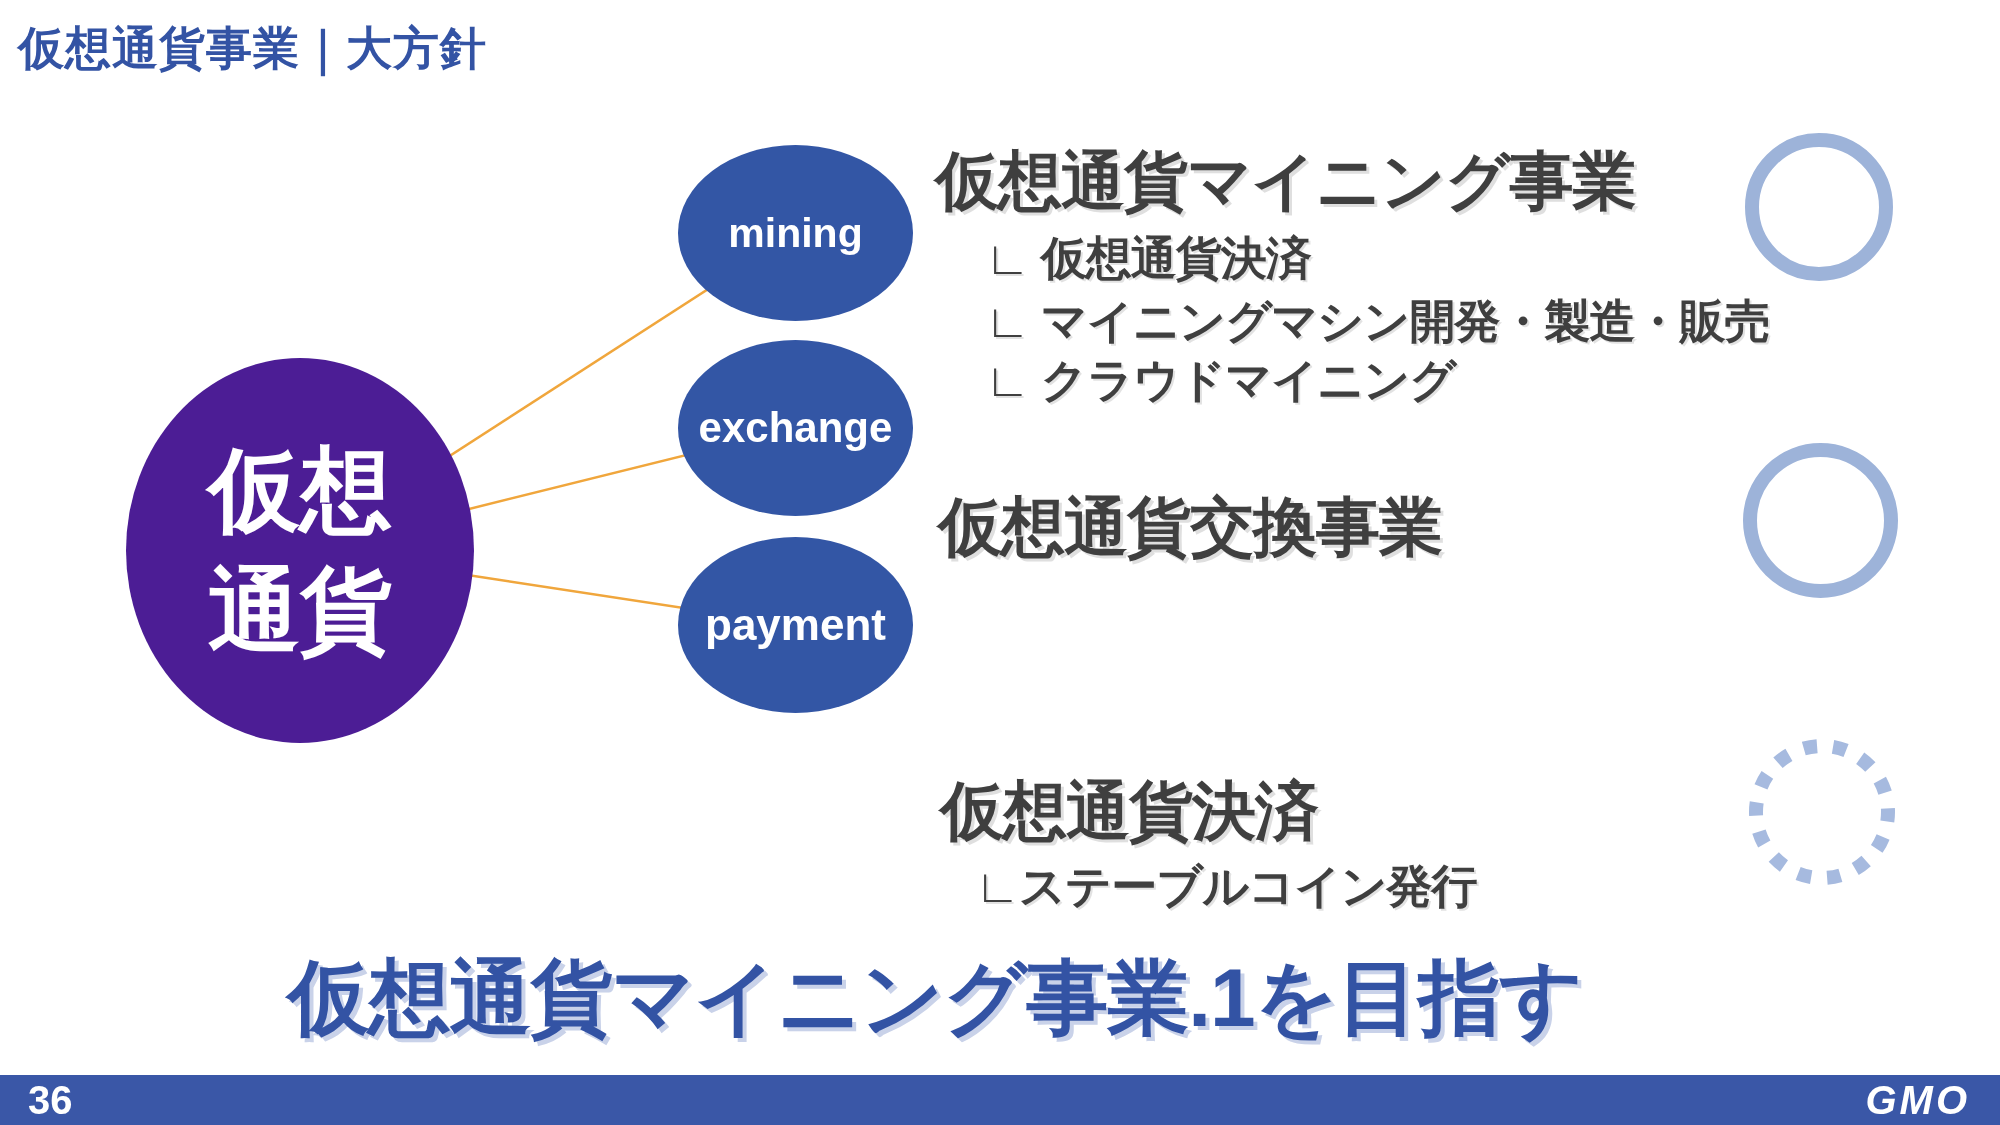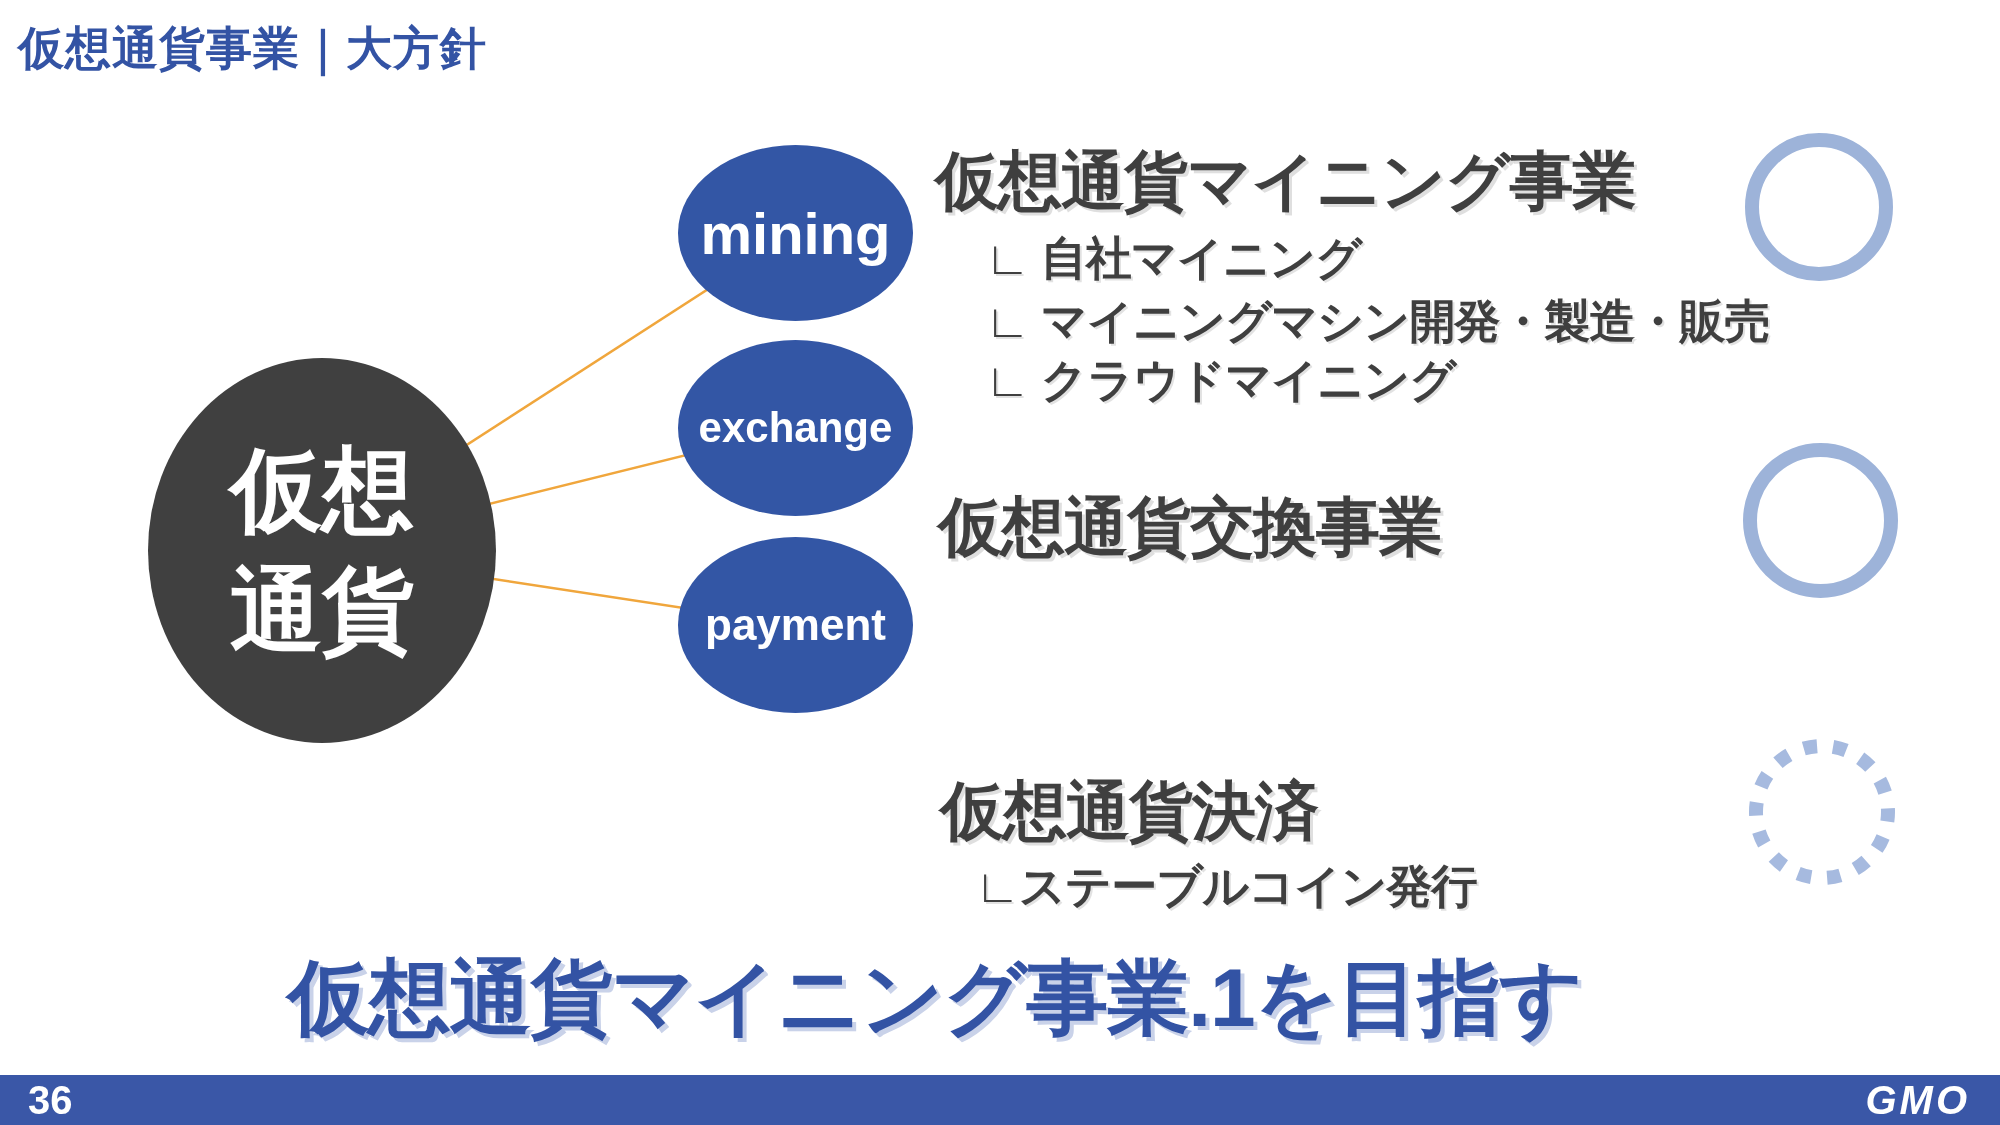--- a/index.html
+++ b/index.html
@@ -6,34 +6,34 @@
   .slide{
     position:relative;width:2000px;height:1125px;background:#ffffff;
     overflow:hidden;font-family:"Liberation Sans","DejaVu Sans",sans-serif;
   }
   .slide-title{
     position:absolute;left:18px;top:18px;font-size:46px;font-weight:800;
     color:#3353A4;letter-spacing:1px;white-space:nowrap;
   }
   .connectors{position:absolute;left:0;top:0;z-index:1;}
   .hub{
-    position:absolute;left:148px;top:358px;width:348px;height:385px;
-    background:#404040;border-radius:50%;z-index:2;
+    position:absolute;left:126px;top:358px;width:348px;height:385px;
+    background:#4c1d95;border-radius:50%;z-index:2;
     display:flex;align-items:center;justify-content:center;text-align:right;
   }
   .hub-label{color:#ffffff;font-weight:800;font-size:92px;line-height:1.3;}
   .node{
     position:absolute;left:678px;width:235px;height:176px;background:#3356A5;
     border-radius:50%;z-index:2;display:flex;align-items:center;justify-content:center;
   }
   .node-mining{top:145px;}
   .node-exchange{top:340px;}
   .node-payment{top:537px;}
   .node-label{color:#ffffff;font-weight:800;white-space:nowrap;}
-  .node-mining .node-label{font-size:58px;}
+  .node-mining .node-label{font-size:41px;}
   .node-exchange .node-label{font-size:42px;}
   .node-payment .node-label{font-size:44px;}
   .heading{
     position:absolute;color:#3F3F3F;font-weight:800;font-size:64px;white-space:nowrap;
     z-index:2;text-shadow:3px 3px 0 rgba(150,150,150,0.30);letter-spacing:-1px;
   }
   .h-mining{left:935px;top:138px;}
   .h-exchange{left:938px;top:484px;}
   .h-payment{left:940px;top:768px;}
   .sub-item{
@@ -90,21 +90,21 @@
     <span class="node-label">mining</span>
   </div>
   <div class="node node-exchange">
     <span class="node-label">exchange</span>
   </div>
   <div class="node node-payment">
     <span class="node-label">payment</span>
   </div>
 
   <div class="heading h-mining">仮想通貨マイニング事業</div>
-  <div class="sub-item s-m0">∟ 自社マイニング</div>
+  <div class="sub-item s-m0">∟ 仮想通貨決済</div>
   <div class="sub-item s-m1">∟ マイニングマシン開発・製造・販売</div>
   <div class="sub-item s-m2">∟ クラウドマイニング</div>
 
   <div class="heading h-payment">仮想通貨決済</div>
 
   <div class="heading h-exchange">仮想通貨交換事業</div>
   <div class="sub-item s-p0">∟ステーブルコイン発行</div>
 
   <div class="ring ring-1"></div>
   <div class="ring ring-2"></div>

